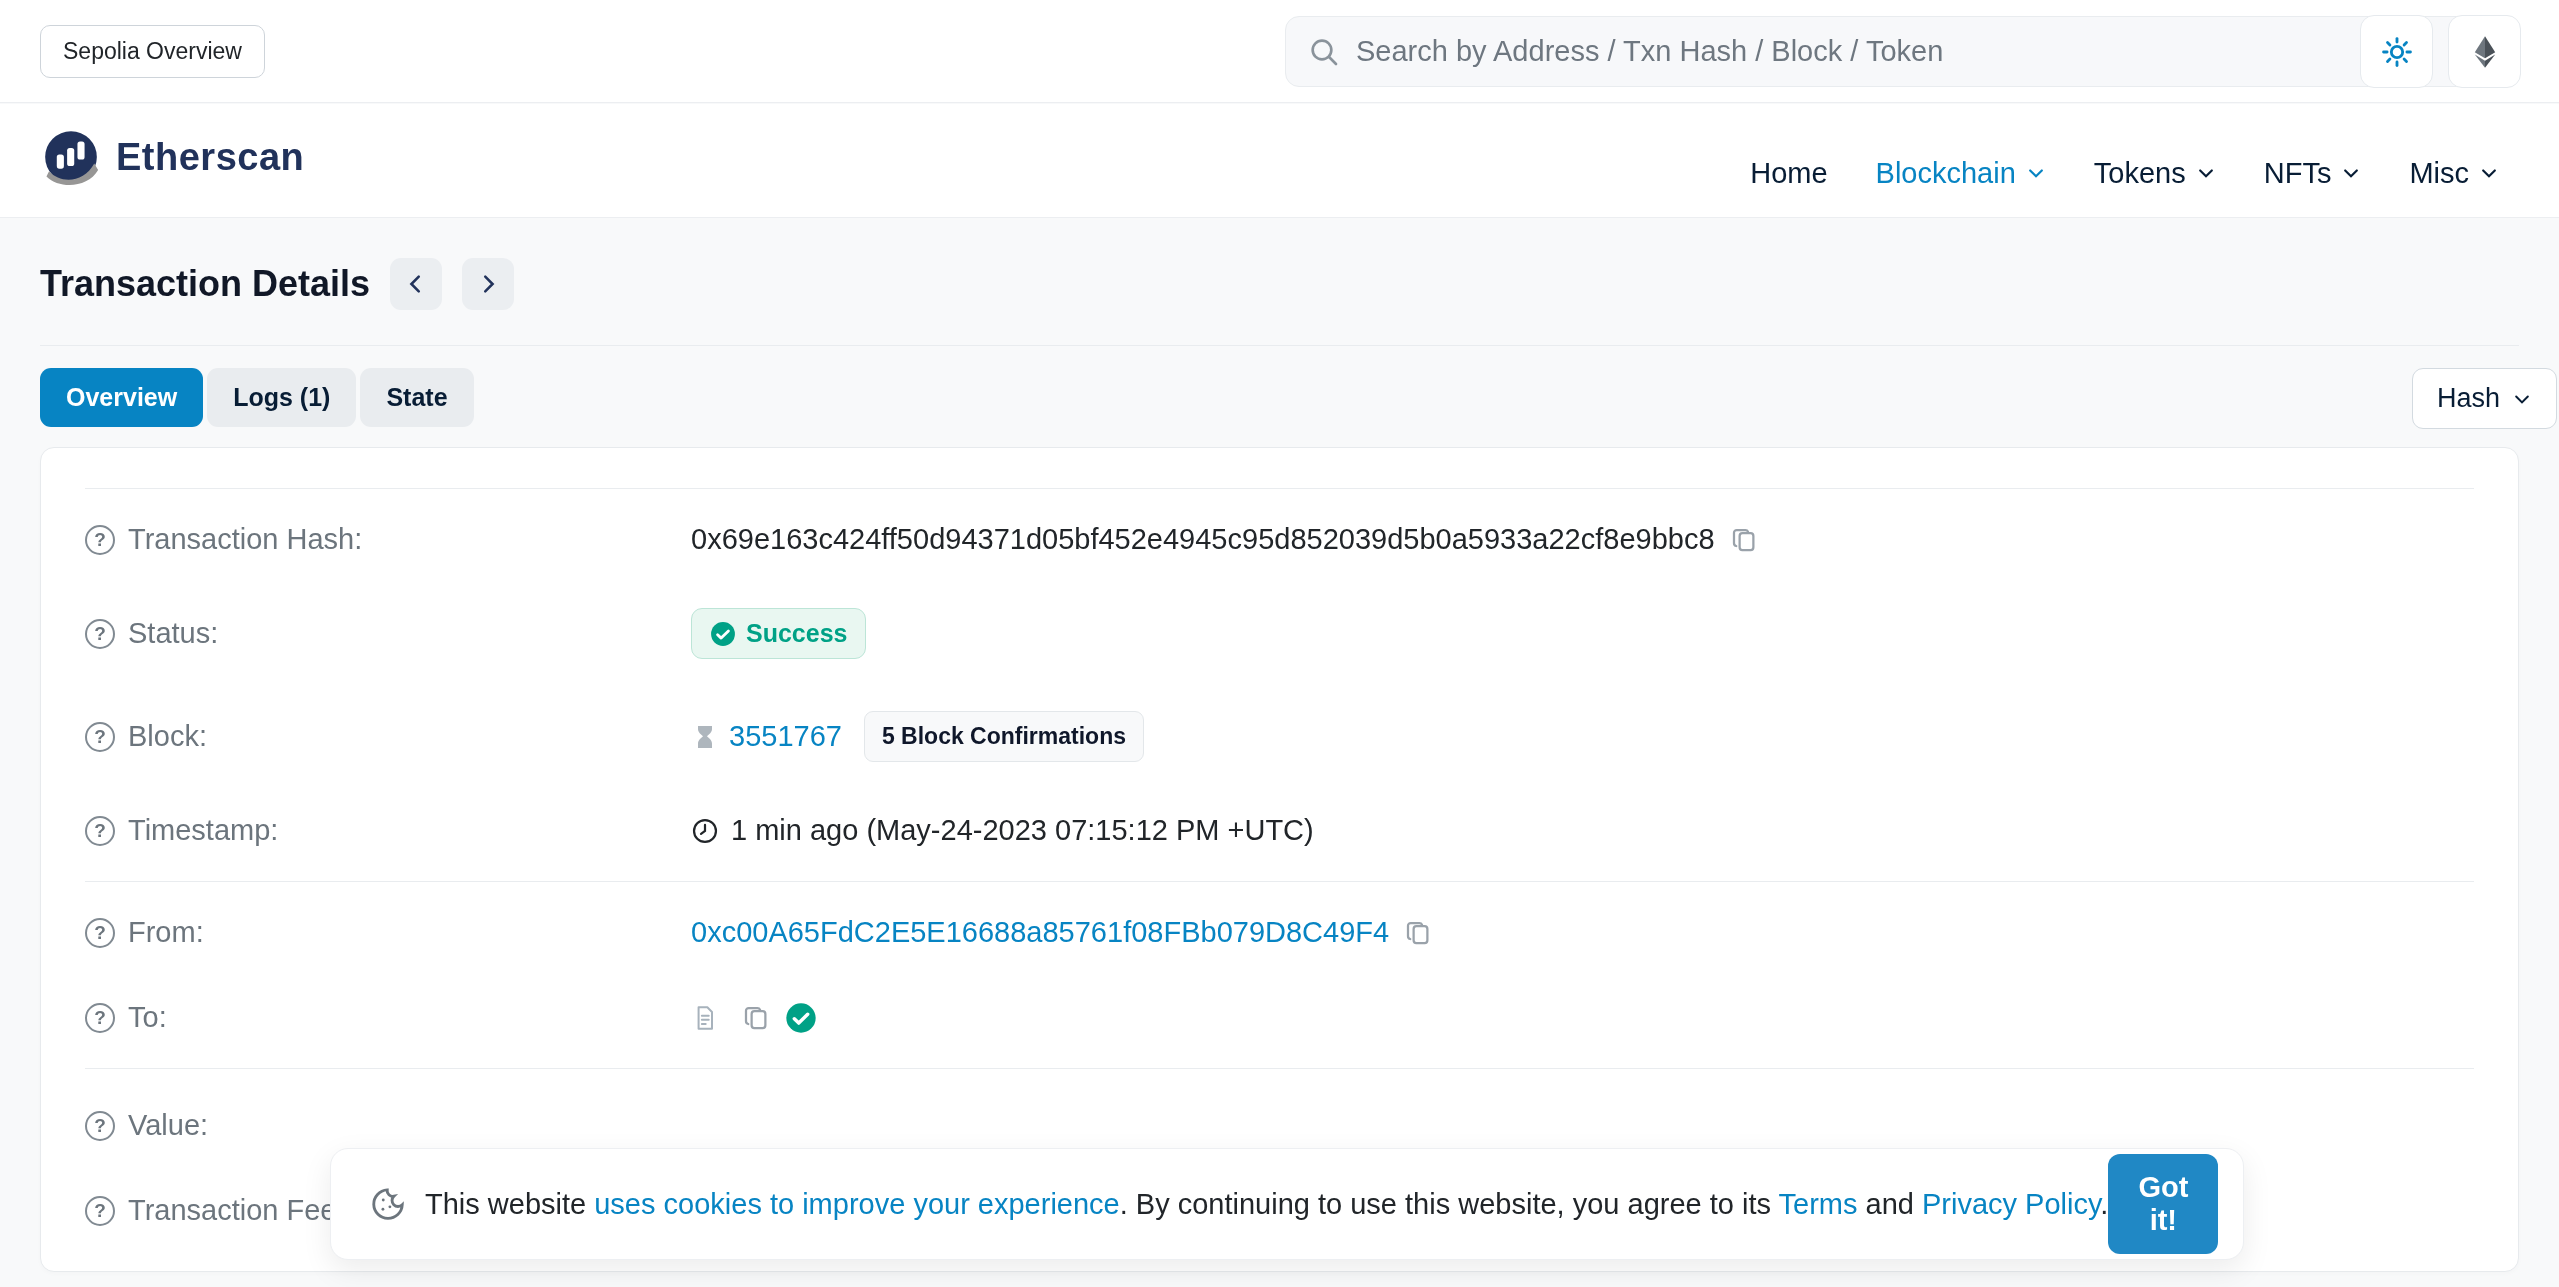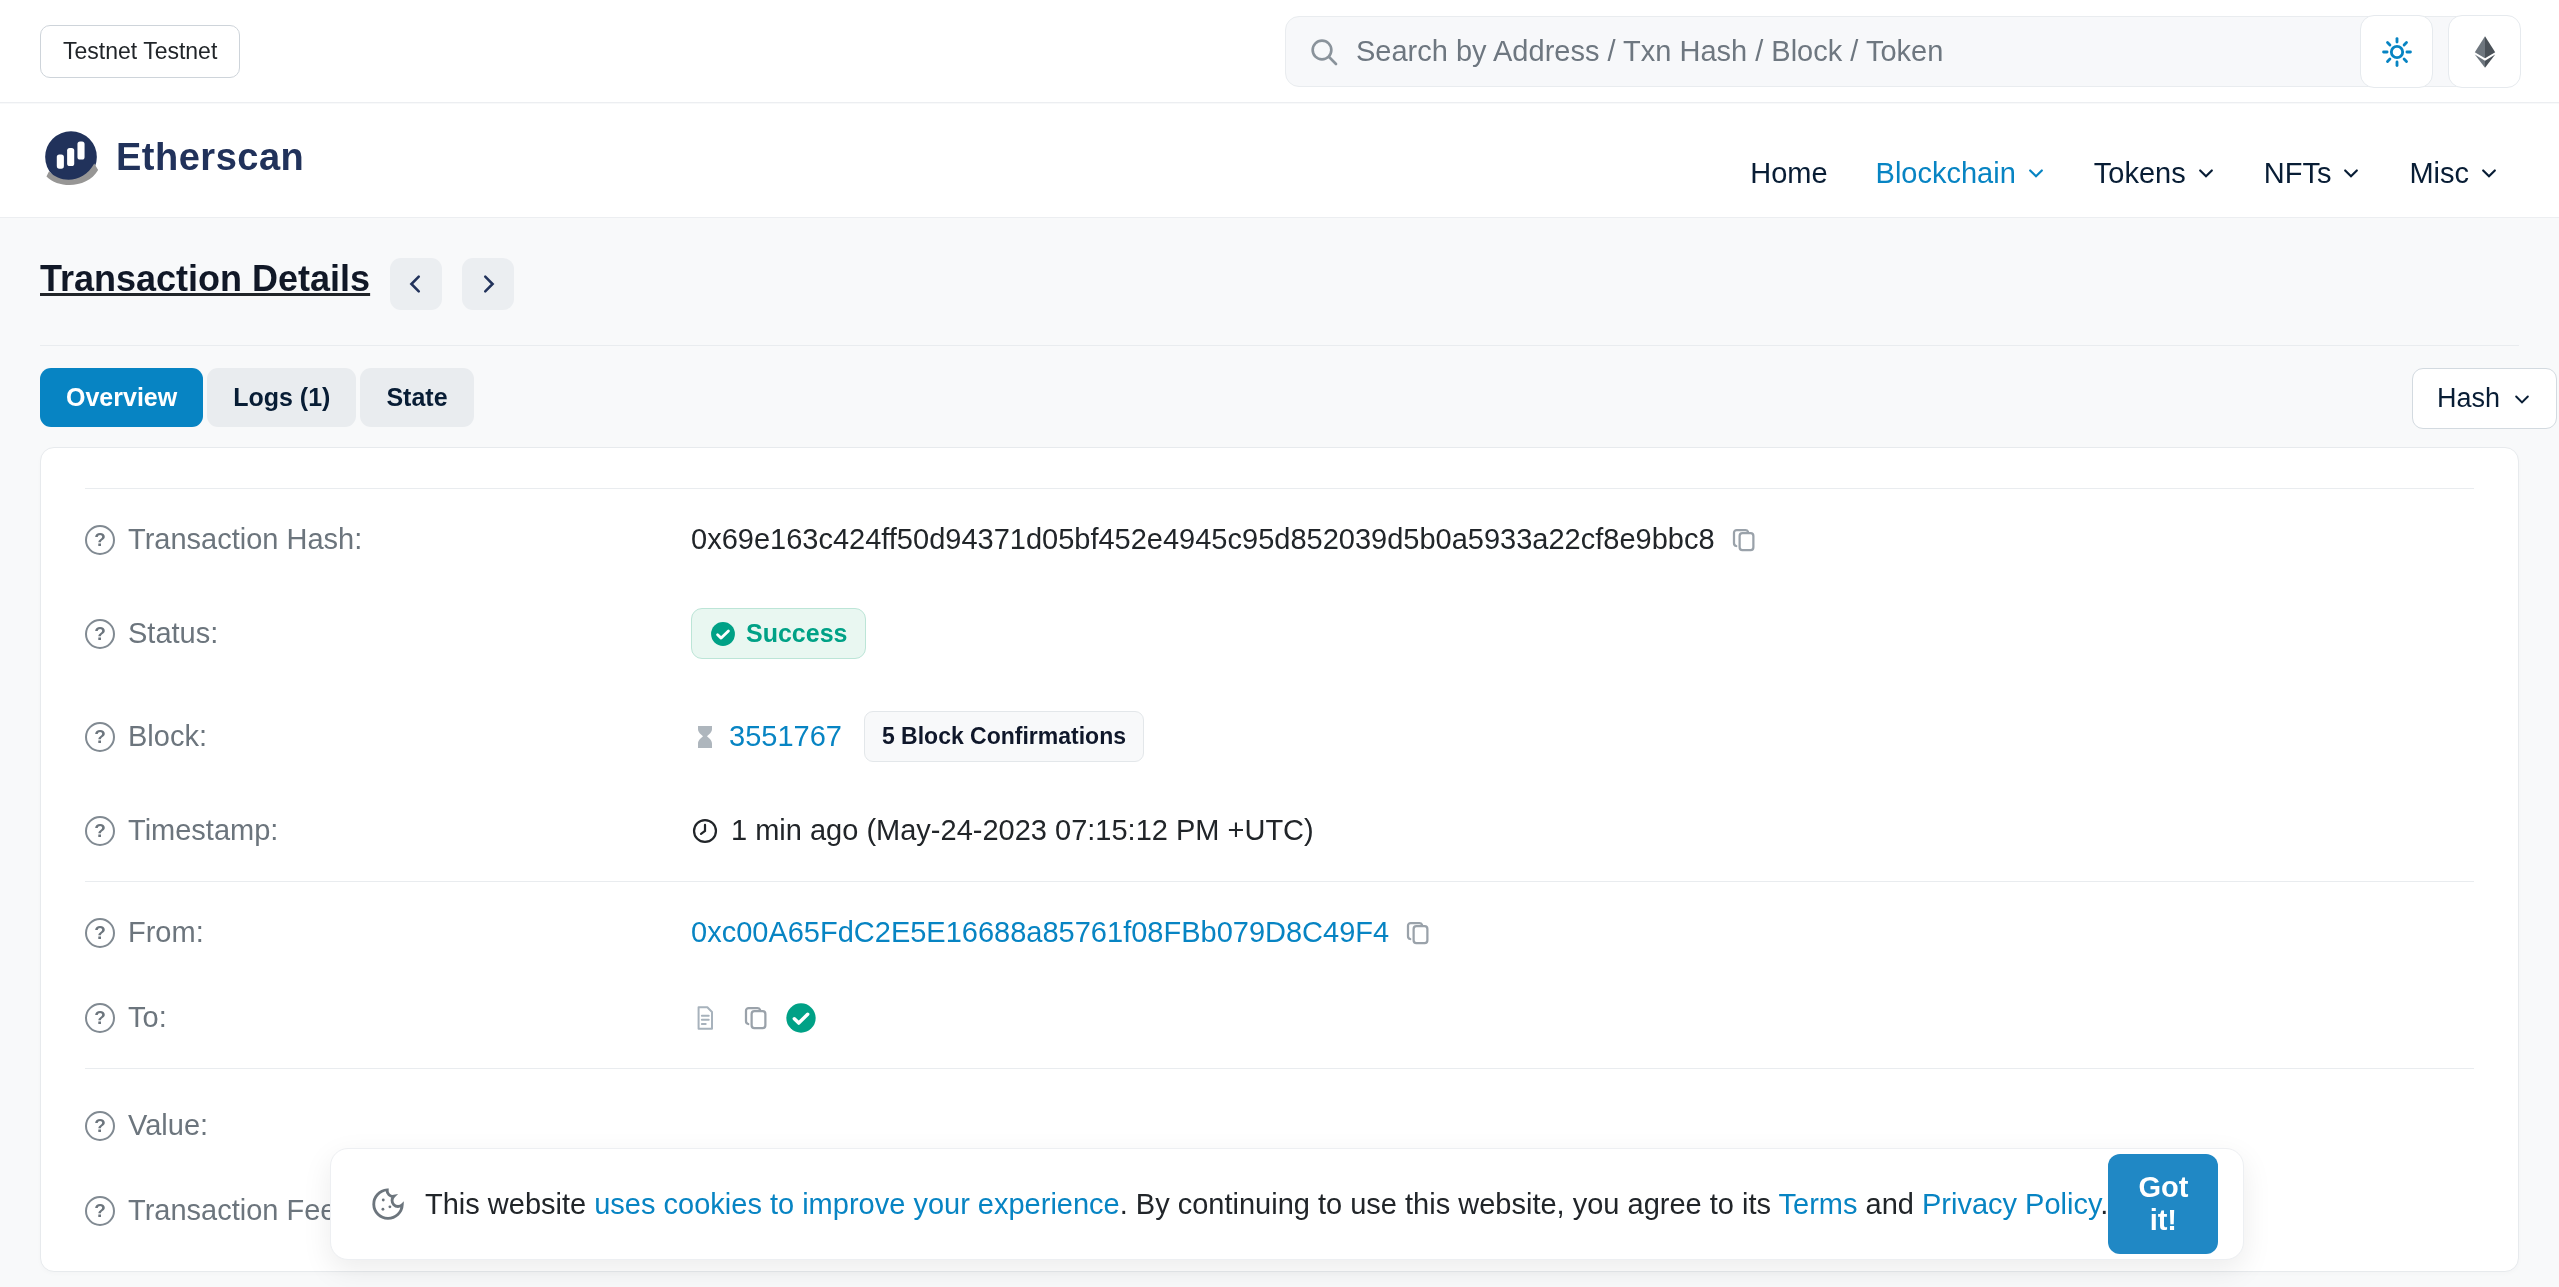--- a/index.html
+++ b/index.html
@@ -31,21 +31,21 @@
   .navbar { position:absolute; top:104px; left:0; width:2559px; height:114px;
     background:#fff; border-bottom:1px solid #eceef1; }
   .brand { position:absolute; left:40px; top:22px; display:flex; align-items:center; gap:14px; }
   .brand-name { font-size:38px; font-weight:600; color:#21325b; letter-spacing:0.5px; }
   .navlinks { position:absolute; right:60px; top:12px; height:114px;
     display:flex; align-items:center; gap:48px; }
   .navlink { display:flex; align-items:center; gap:10px; font-size:29px;
     color:#081d35; font-weight:500; cursor:pointer; }
   .navlink.active { color:#0784c3; }
   
-  .heading-row { position:absolute; left:40px; top:258px; display:flex; align-items:flex-start; gap:14px;text-decoration:underline; }
+  .heading-row { position:absolute; left:40px; top:258px; display:flex; align-items:center; gap:14px; }
   .page-title { font-size:36px; font-weight:700; color:#111827; }
   .pager-btn { width:52px; height:52px; background:#ebeef1; border:none; border-radius:11px;
     display:flex; align-items:center; justify-content:center; cursor:pointer; margin-left:6px; }
   .hr-full { position:absolute; left:40px; top:345px; width:2479px; height:0;
     border-top:1px solid #e9ecef; }
   
   .tabs-row { position:absolute; left:40px; top:368px; display:flex; gap:4px; }
   .tab { font-size:25px; font-weight:600; padding:15px 26px; border-radius:11px;
     background:#e9ecef; color:#081d35; cursor:pointer; }
   .tab.active { background:#0784c3; color:#fff; }
@@ -87,21 +87,21 @@
   .cookie-text a { color:#0784c3; text-decoration:none; cursor:pointer; }
   .gotit-btn { margin-left:auto; background:#2088c5; color:#fff; border:none;
     border-radius:12px; font-family:inherit; font-size:29px; font-weight:700;
     padding:17px 30px; cursor:pointer; }
   svg { display:block; }
 </style>
 </head>
 <body>
 
 <div class="topbar">
-  <button class="net-badge">Testnet Testnet</button>
+  <button class="net-badge">Sepolia Overview</button>
 
   <div class="searchbox">
     <span>
       <svg width="32" height="32" viewBox="0 0 24 24" fill="none" stroke="#8a939b" stroke-width="2" stroke-linecap="round">
         <circle cx="10.5" cy="10.5" r="7"></circle>
           <line x1="15.8" y1="15.8" x2="21" y2="21"></line>
       </svg>
     </span>
     <input type="text" placeholder="Search by Address / Txn Hash / Block / Token" style="">
   </div>

